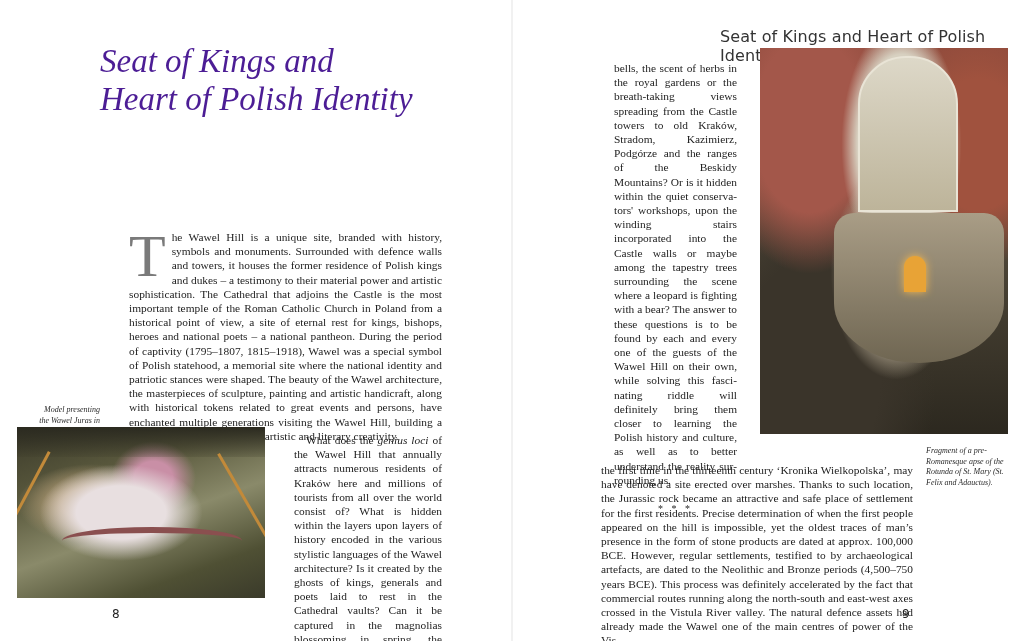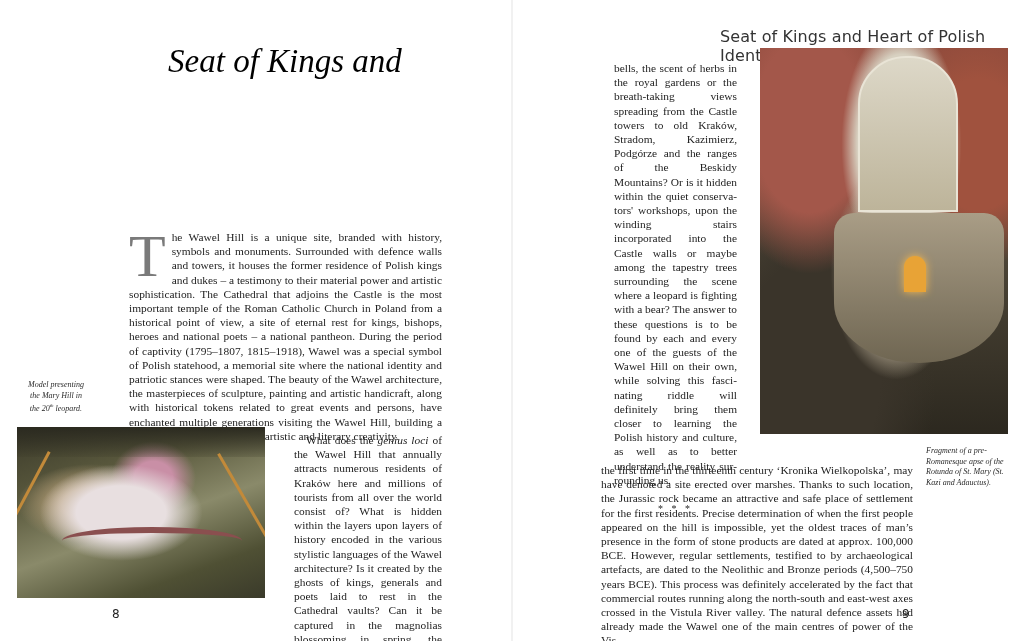--- a/index.html
+++ b/index.html
@@ -2,31 +2,31 @@
 <html><head>
 <meta charset="utf-8">
 <style>
   html, body { margin: 0; padding: 0; background: #ffffff; }
   body { width: 1024px; height: 641px; position: relative; overflow: hidden;
          font-family: "Liberation Serif", "DejaVu Serif", serif; color: #1c1c1c; }
   .page { position: absolute; top: 0; height: 641px; background: #fff; }
   .page-left { left: 0; width: 512px; }
   .gutter { position: absolute; left: 511px; top: 0; width: 2px; height: 641px; background: #f1f1f1; }
 
-  .title { position: absolute; left: 100px; top: 42px; width: 370px; text-align: center;
-           font-style: italic; font-size: 33px; line-height: 38px; color: #000000; margin: 0; font-weight: normal; }
+  .title { position: absolute; left: 100px; top: 42px; width: 370px; 
+           font-style: italic; font-size: 33px; line-height: 38px; color: #4c1d95; margin: 0; font-weight: normal; }
 
   .body-text { font-size: 11.4px; line-height: 14.2px; text-align: justify; margin: 16px; hyphens: manual; }
   .intro { position: absolute; left: 113px; top: 214px; width: 313px; }
   .dropcap { float: left; font-size: 60px; line-height: 48px; color: #7a7a7a; padding: 2px 6px 0 0;
              font-family: "Liberation Serif", serif; }
   .col-left { position: absolute; left: 278px; top: 417px; width: 148px; text-indent: 12px; }
 
   .caption { font-style: italic; font-size: 8px; line-height: 10.5px; color: #2a2a2a; margin: 0; }
-  .caption-left { position: absolute; left: 12px; top: 380px; width: 88px; text-align: center; }
+  .caption-left { position: absolute; left: 12px; top: 405px; width: 88px; text-align: right; }
   .caption-right { position: absolute; left: 926px; top: 446px; width: 92px; text-align: left; }
 
   .photo { position: absolute; overflow: hidden; }
   .photo-model { left: 17px; top: 427px; width: 248px; height: 171px;
      background:
        radial-gradient(ellipse at 42% 50%, #e8dfe0 0 22%, transparent 40%),
        radial-gradient(ellipse at 55% 30%, #c98fa6 0 10%, transparent 22%),
        radial-gradient(ellipse at 30% 45%, #b7a07a 0 12%, transparent 30%),
        linear-gradient(160deg, #3b3a2a 0%, #5b5a3e 30%, #8a8a6a 55%, #4f5034 80%, #3a3a2a 100%); }
   .photo-model .glass { position: absolute; left: 0; top: 0; right: 0; height: 30px;
@@ -63,29 +63,30 @@
   .page-number { position: absolute; top: 607px; font-family: "DejaVu Sans", sans-serif; font-size: 12px; color: #222; margin: 0; }
   .pn-left { left: 112px; }
   .pn-right { left: 902px; }
 </style>
 </head>
 <body>
 
 <div class="page page-left">
   <h1 class="title">
     <span>Seat of Kings and</span><br>
+    <span>Heart of Polish Identity</span>
   </h1>
 
   <p class="body-text intro">
     <span class="dropcap">T</span><span>he Wawel Hill is a unique site, branded with history, symbols and monuments. Surrounded with defence walls and towers, it houses the former residence of Polish kings and dukes – a tes­timony to their material power and artistic sophistication. The Cathedral that adjoins the Castle is the most important temple of the Roman Catholic Church in Poland from a historical point of view, a site of eternal rest for kings, bishops, heroes and national poets – a national pantheon. During the period of captivity (1795–1807, 1815–1918), Wawel was a spe­cial symbol of Polish statehood, a memorial site where the national iden­tity and patriotic stances were shaped. The beauty of the Wawel architec­ture, the masterpieces of sculpture, painting and artistic handicraft, along with historical tokens related to great events and persons, have enchanted multiple generations visiting the Wawel Hill, building a feeling of pride and inspiring artistic and literary creativity.</span>
   </p>
 
   <p class="caption caption-left">
     <span>Model presenting</span><br>
-    <span>the Mary Hill in</span><br>
+    <span>the Wawel Juras in</span><br>
     <span>the 20</span><sup style="font-size:5px">th</sup><span> leopard.</span>
   </p>
 
   <div class="photo photo-model" role="img" aria-label="Model of the Wawel Hill in a glass display case">
     <div class="glass"></div>
     <div class="frame-l"></div>
     <div class="frame-r"></div>
     <div class="wall"></div>
   </div>
 
@@ -104,17 +105,17 @@
   <p class="body-text">bells, the scent of herbs in the royal gardens or the breath-taking views spreading from the Castle towers to old Kraków, Stradom, Kazi­mierz, Podgórze and the ranges of the Beskidy Mountains? Or is it hidden within the quiet conserva­tors' workshops, upon the winding stairs incorporated into the Castle walls or maybe among the tapestry trees surrounding the scene where a leopard is fighting with a bear? The answer to these questions is to be found by each and every one of the guests of the Wawel Hill on their own, while solving this fasci­nating riddle will definitely bring them closer to learning the Polish history and culture, as well as to better understand the reality sur­rounding us.</p>
   <p class="stars">* * *</p>
 </div>
 
 <div class="photo photo-rotunda" role="img" aria-label="Pre-Romanesque apse ruins with lit window inside brick vault">
   <div class="apse"></div>
   <div class="drum"></div>
   <div class="window"></div>
 </div>
 
-<p class="caption caption-right">Fragment of a pre-Romanesque apse of the Rotunda of St. Mary (St. Kazi and Adauctus).</p>
+<p class="caption caption-right">Fragment of a pre-Romanesque apse of the Rotunda of St. Mary (St. Felix and Adauctus).</p>
 
 <p class="body-text col-right-wide">the first time in the thirteenth century ‘Kronika Wielkopolska’, may have denoted a site erected over marshes. Thanks to such location, the Juras­sic rock became an attractive and safe place of settlement for the first resi­dents. Precise determination of when the first people appeared on the hill is impossible, yet the oldest traces of man’s presence in the form of stone products are dated at approx. 100,000 BCE. However, regular settlements, testified to by archaeological artefacts, are dated to the Neolithic and Bronze periods (4,500–750 years BCE). This process was definitely acceler­ated by the fact that commercial routes running along the north-south and east-west axes crossed in the Vistula River valley. The natural defence assets had already made the Wawel one of the main centres of power of the Vis-</p>
 
 <p class="page-number pn-right">9</p>
 
 </body></html>

